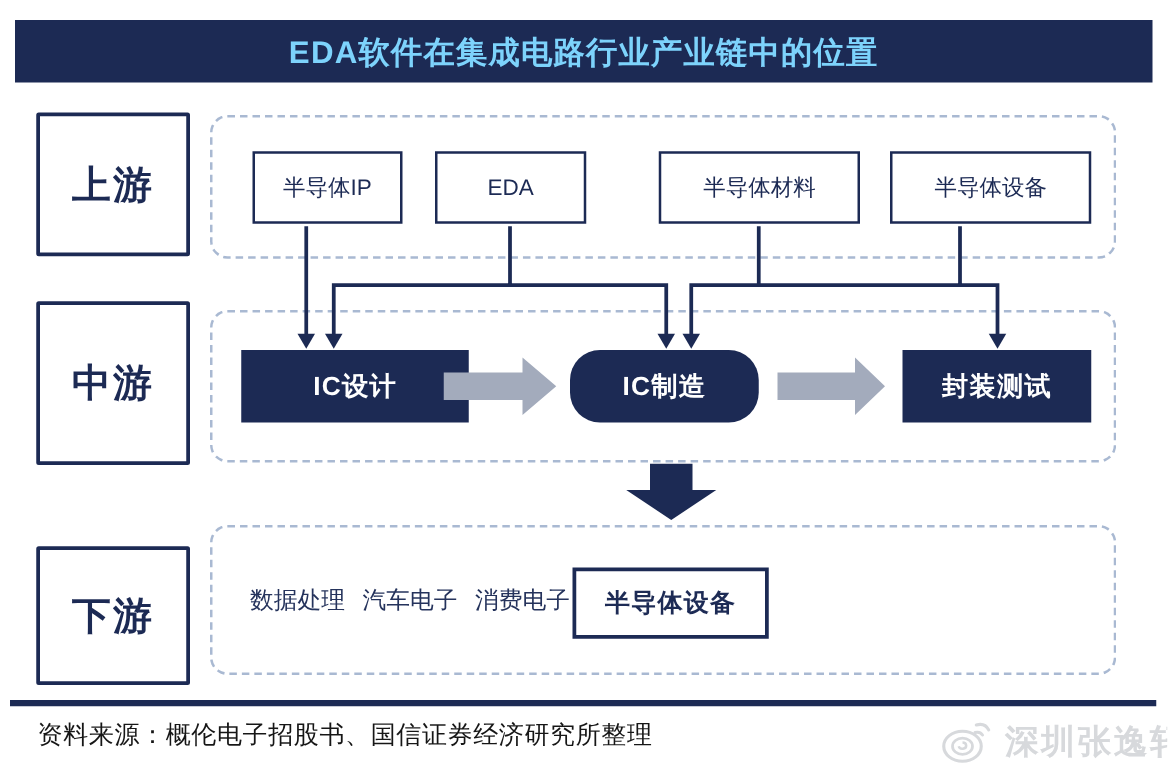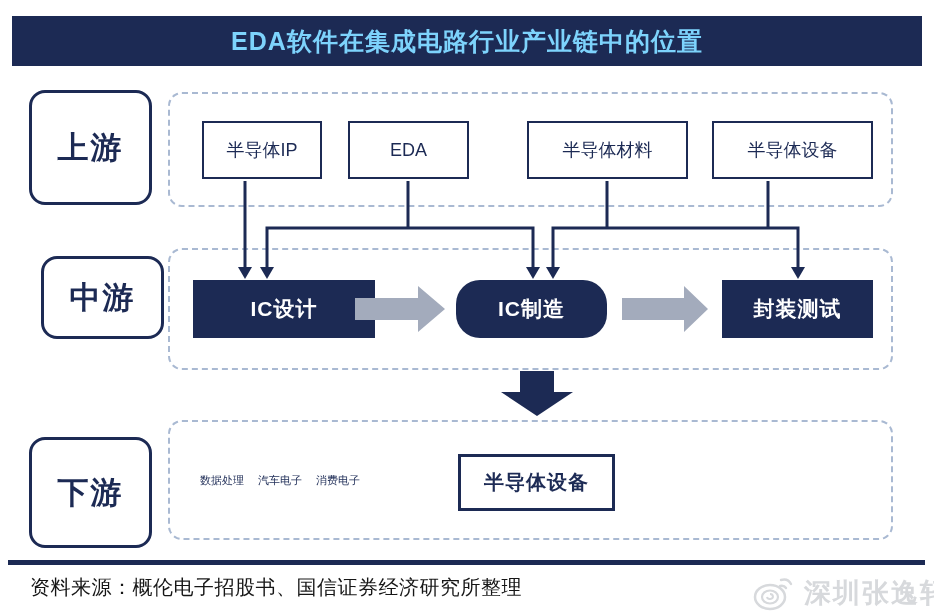--- a/index.html
+++ b/index.html
@@ -13,26 +13,26 @@
   body{font-family:"Liberation Sans","DejaVu Sans",sans-serif;}
   .canvas{
     position:relative;width:934px;height:616px;background:#ffffff;overflow:hidden;
   }
   .title-bar{
     position:absolute;left:12px;top:16px;width:910px;height:50px;
     background:var(--navy);color:#7dd3fc;display:flex;align-items:center;justify-content:center;
     font-size:25px;font-weight:bold;letter-spacing:1px;
   }
   .stage-label{
-    position:absolute;left:29px;width:123px;border:3px solid var(--navy);border-radius:16px;
+    position:absolute;left:29px;width:123px;border:3px solid var(--navy);border-radius:2px;
     display:flex;align-items:center;justify-content:center;
     color:var(--navy);font-size:31px;font-weight:bold;background:#ffffff;letter-spacing:2px;
   }
   .stage-upstream{top:90px;height:115px;}
-  .stage-midstream{top:256px;height:83px;margin-left:12px;}
+  .stage-midstream{top:241px;height:131px;}
   .stage-downstream{top:437px;height:111px;}
   .dashed-box{
     position:absolute;left:168px;width:725px;border:2px dashed var(--dashed-border);
     border-radius:14px;background:transparent;
   }
   .dash-upstream{top:92px;height:115px;}
   .dash-midstream{top:248px;height:122px;}
   .dash-downstream{top:420px;height:120px;}
   .up-box{
     position:absolute;top:121px;height:58px;background:#ffffff;border:2px solid var(--navy);
@@ -46,21 +46,21 @@
     position:absolute;top:280px;height:58px;background:var(--navy);
     display:flex;align-items:center;justify-content:center;color:#ffffff;
     font-size:21px;font-weight:bold;letter-spacing:1px;
   }
   .mid-design{left:193px;width:182px;}
   .mid-mfg{left:456px;width:151px;border-radius:24px;}
   .mid-pkg{left:722px;width:151px;}
   .connector-svg{position:absolute;left:0;top:0;width:934px;height:616px;pointer-events:none;}
   .down-text-group{
     position:absolute;top:420px;height:120px;display:flex;align-items:center;gap:14px;
-    color:#25335c;font-size:11px;
+    color:#25335c;font-size:19px;
   }
   .down-left{left:200px;}
   .down-right{left:640px;}
   .sys-box{
     position:absolute;left:458px;top:454px;width:157px;height:57px;background:#ffffff;
     border:3px solid var(--navy);display:flex;align-items:center;justify-content:center;
     color:#1d2b55;font-size:20px;font-weight:bold;letter-spacing:1px;
   }
   .divider{position:absolute;left:8px;top:560px;width:917px;height:5px;background:var(--navy);}
   .source-note{

